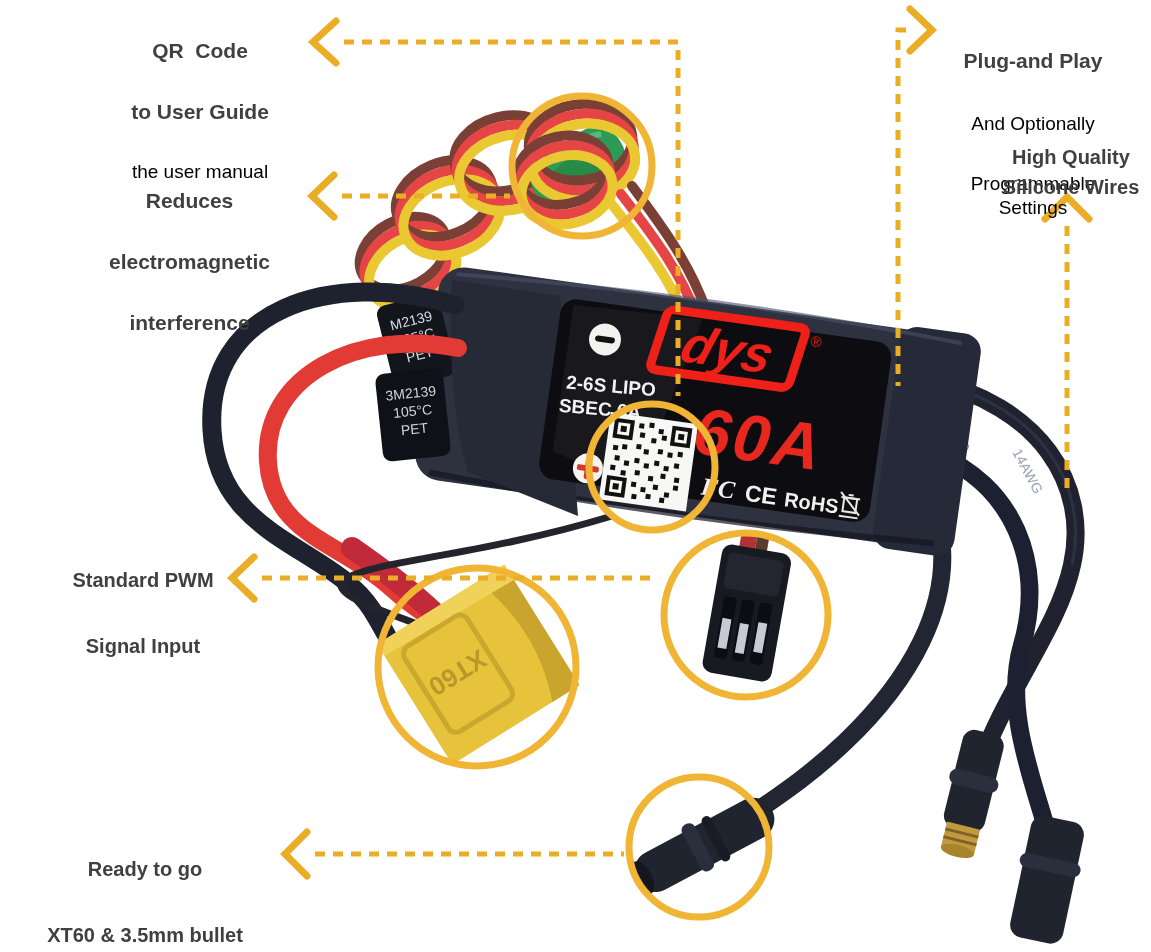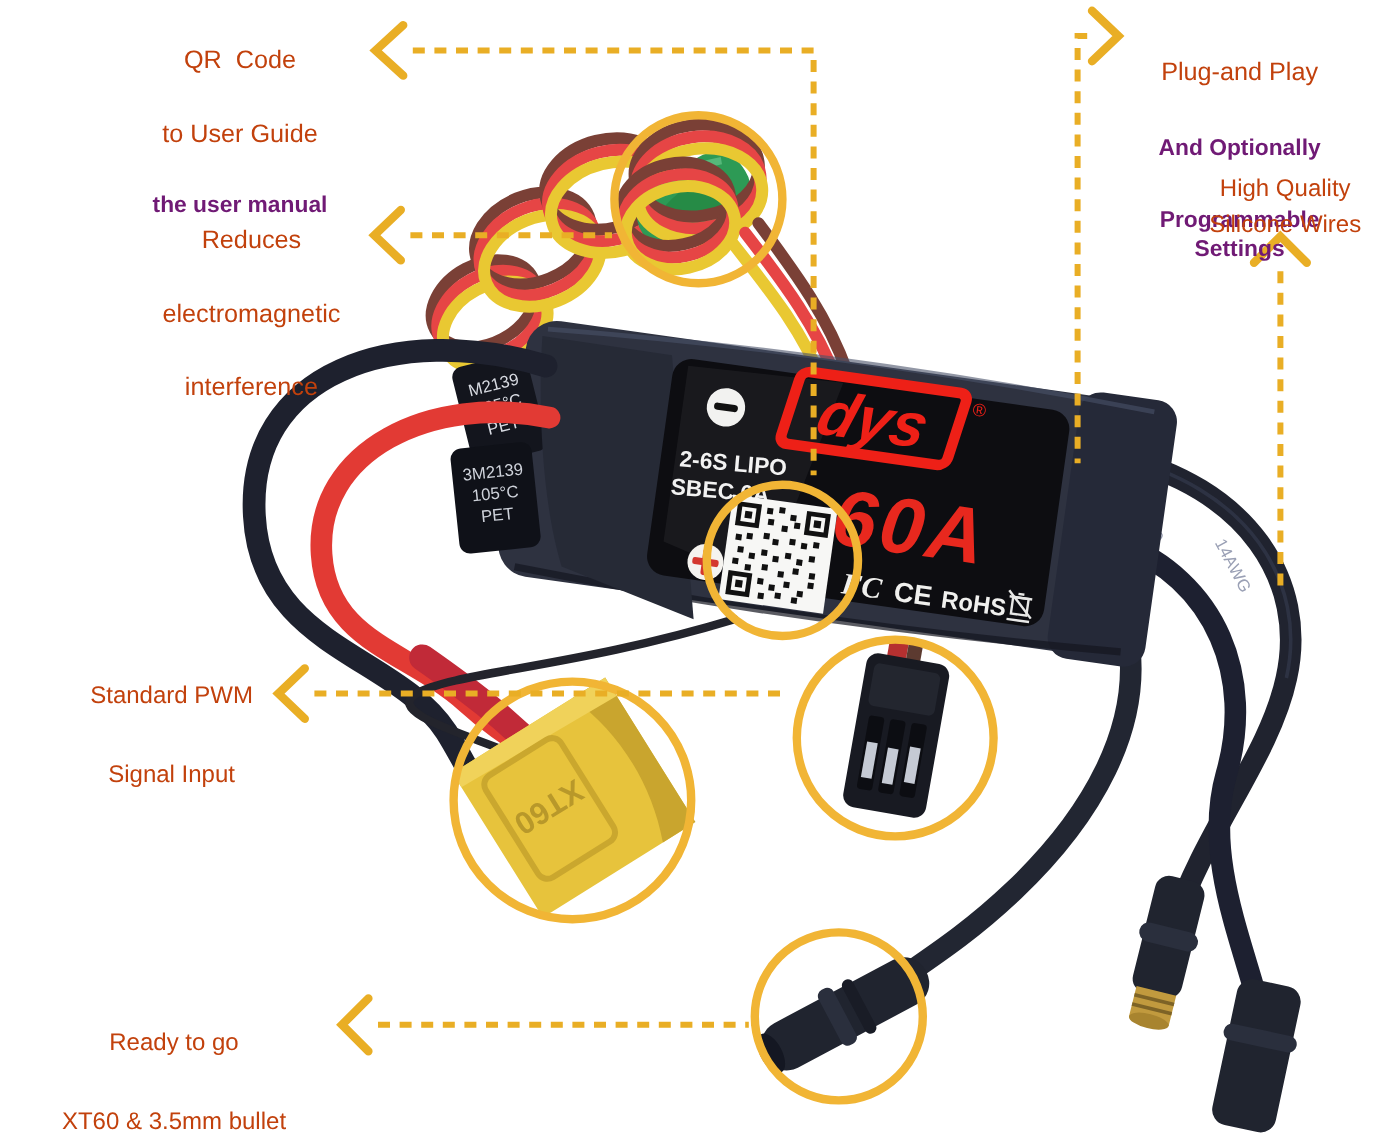--- a/index.html
+++ b/index.html
@@ -11,31 +11,31 @@
     overflow:hidden;
   }
   .stage svg{position:absolute;left:0;top:0;}
   .ann{
     position:absolute;
     text-align:center;
     color:#1c1c1c;
     white-space:pre-wrap;
   }
   .ann .t{
-    font-weight:normal;
+    font-weight:bold;
     font-size:21px;
     line-height:25px;
-    color:#c2410c;
+    color:#404040;
     display:block;
   }
   .ann .b{
-    font-weight:bold;
+    font-weight:normal;
     font-size:19px;
     line-height:24px;
-    color:#701a75;
+    color:#000000;
     display:block;
   }
   .ann .t.big{font-size:20px;line-height:30px;}
 </style>
 </head>
 <body>
 
 <div class="stage">
 
 <svg width="1151" height="952" viewBox="0 0 1151 952">
@@ -279,21 +279,21 @@
     <path d="M 315,854 H 624" stroke-width="5" stroke-dasharray="10 8"></path>
   </g>
 </svg>
 
   <div class="ann" style="left:60px;top:2px;width:280px;">
     <span class="t">QR  Code</span>
     <span class="t">to User Guide</span>
     <span class="b">the user manual</span>
   </div>
 
-  <div class="ann" style="left:102px;top:152px;width:215px;">
+  <div class="ann" style="left:82px;top:152px;width:215px;">
     <span class="t">Reduces</span>
     <span class="t">electromagnetic</span>
     <span class="t">interference</span>
   </div>
 
   <div class="ann" style="left:938px;top:12px;width:190px;">
     <span class="t">Plug-and Play</span>
     <span class="b" style="margin-top:3px;">And Optionally</span>
     <span class="b">Programmable Settings</span>
   </div>

